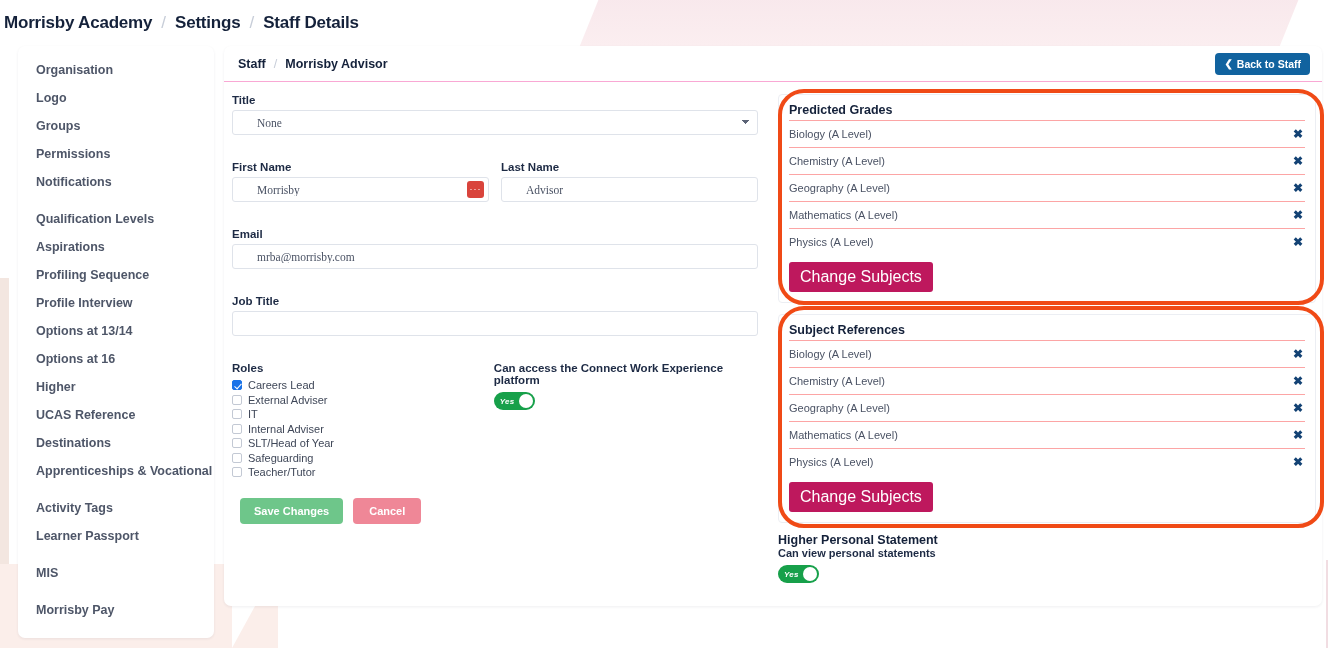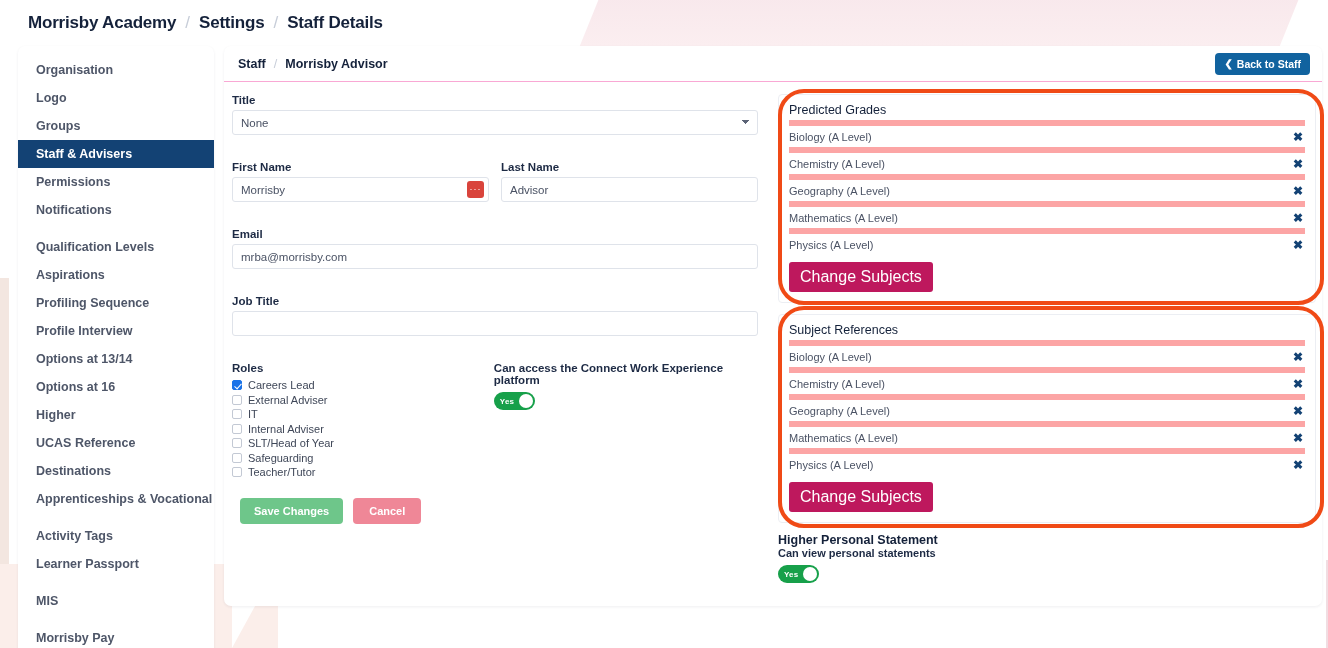--- a/index.html
+++ b/index.html
@@ -63,21 +63,21 @@
     z-index:0;
   }
 
   
   .page-header {
     position: relative;
     z-index: 3;
     height: 46px;
     display: flex;
     align-items: center;
-    padding-left: 28px;
+    padding-left: 4px;
     text-align: right;
   }
   .crumbs { display:flex; align-items:center; gap:9px; }
   .crumb {
     font-size: 17px;
     font-weight: 700;
     color: #14213a;
     letter-spacing: -0.2px;
   }
   .crumb-sep { color:#c7cdd8; font-size:17px; font-weight:400; }
@@ -165,23 +165,23 @@
     display:block;
   }
   .fld-row { margin-bottom: 26px; }
   .inp {
     width: 100%;
     height: 25px;
     border: 1px solid #dfe3ea;
     border-radius: 3px;
     font-size: 11.5px;
     color: #4a5264;
-    padding: 0 8px;
+    padding: 0 24px;
     background:#fff;
-    font-family:Liberation Sans, sans-serif;
+    font-family:Liberation Serif, serif;
     outline:none;
   }
   .inp::placeholder{ color:#b9bfcb; }
   select.inp{
     appearance:none; -webkit-appearance:none;
     background-image:
       linear-gradient(45deg, transparent 50%, #5b6376 50%),
       linear-gradient(135deg, #5b6376 50%, transparent 50%);
     background-position: calc(100% - 11px) 9px, calc(100% - 7px) 9px;
     background-size: 4px 4px, 4px 4px;
@@ -229,45 +229,45 @@
   .toggle {
     width:41px; height:18px;
     background:#17a04a;
     border-radius:11px;
     display:flex; align-items:center;
     position:relative;
     cursor:pointer;
   }
   .toggle .tg-txt{
     color:#fff; font-size:8px; font-weight:700;
-    margin-left:6px; letter-spacing:.2px;
+    margin-left:6px; letter-spacing:.2px;font-style:italic;
   }
   .toggle .knob{
     position:absolute; right:2px; top:2px;
     width:14px; height:14px;
     background:#fff; border-radius:50%;
   }
 
   
   .panel {
     background:#fff;
     border:1px solid #eceef3;
     border-radius:4px;
     padding: 8px 10px 10px 10px;
     position:relative;
   }
   .panel-title{
     font-size:12.5px;
-    font-weight:400;
+    font-weight:700;
     color:#14213a;
     margin-bottom:3px;
   }
   .subj-row{
     display:flex; align-items:center; justify-content:space-between;
-    border-top:6px solid #fca5a5;
+    border-top:1px solid #fca5a5;
     height:27px;
   }
   .subj-name{ font-size:11px; color:#4a5264; }
   .x-btn{
     color:#134274;
     font-size:12px;
     font-weight:700;
     cursor:pointer;
     line-height:1;
     padding:0 2px;
@@ -337,21 +337,20 @@
       <span class="crumb">Staff Details</span>
     </div>
   </div>
 
   <div class="body-wrap">
 
     <nav class="sidebar" id="sidebar">
         <div class="side-item">Organisation</div>
         <div class="side-item">Logo</div>
         <div class="side-item">Groups</div>
-        <div class="side-item active">Staff &amp; Advisers</div>
         <div class="side-item">Permissions</div>
         <div class="side-item">Notifications</div>
         <div class="side-gap"></div>
         <div class="side-item">Qualification Levels</div>
         <div class="side-item">Aspirations</div>
         <div class="side-item">Profiling Sequence</div>
         <div class="side-item">Profile Interview</div>
         <div class="side-item">Options at 13/14</div>
         <div class="side-item">Options at 16</div>
         <div class="side-item">Higher</div>

